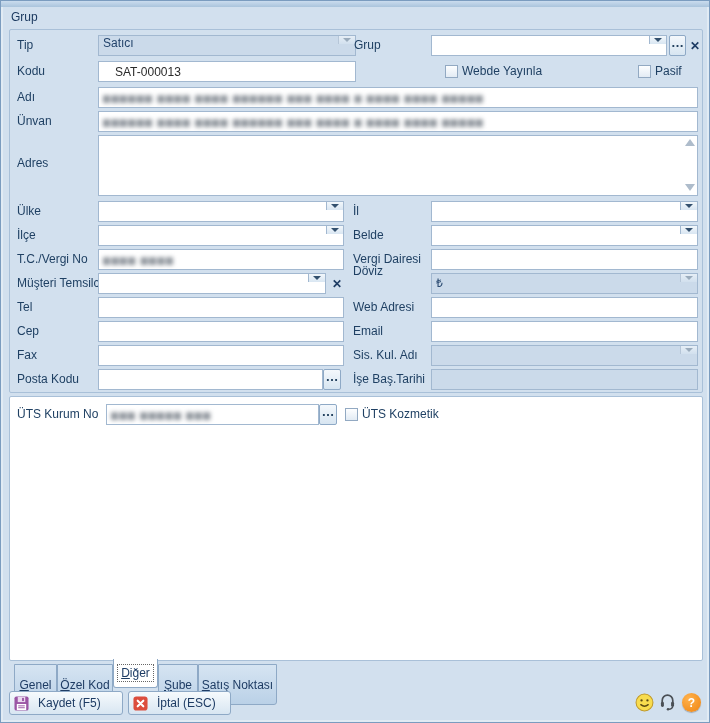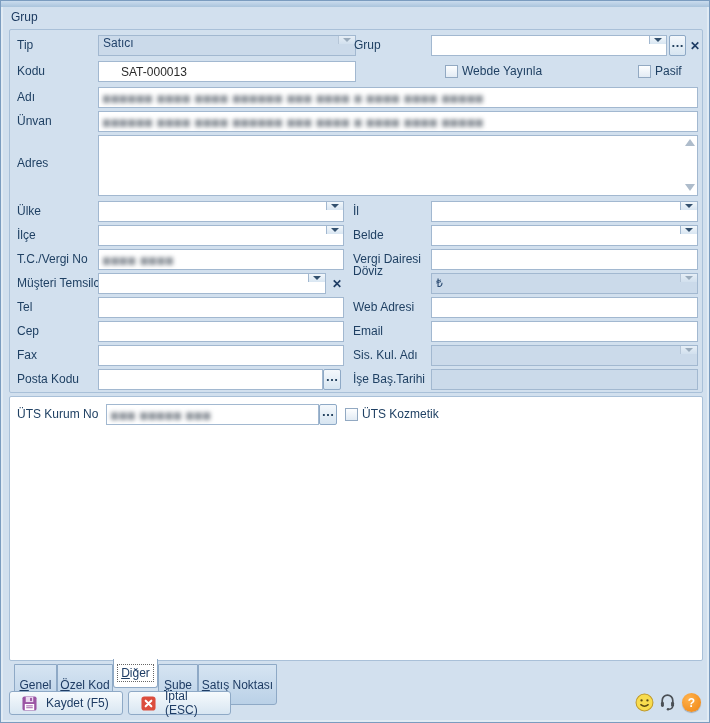--- a/index.html
+++ b/index.html
@@ -16,21 +16,21 @@
 
   .gb{position:absolute;border:1px solid #a9c0d8;border-radius:2px;box-sizing:border-box;}
   .gb1{left:8px;top:28px;width:694px;height:364px;}
   .gb2{left:8px;top:395px;width:694px;height:265px;background:#ffffff;}
 
   .lbl{position:absolute;height:21px;line-height:21px;white-space:nowrap;color:#1f4063;}
 
   .fld,.inp{position:absolute;height:21px;box-sizing:border-box;background:#fff;
     border:1px solid #a2b8d0;font-family:"Liberation Sans",sans-serif;font-size:12px;color:#2a2a2a;}
   .fld{display:flex;align-items:center;padding:0 4px;overflow:hidden;}
-  .inp{padding:0 22px;}
+  .inp{padding:0 16px;}
   .dis{background:#cbdaea;}
   input.dis{color:#44607c;}
 
   .combo{position:absolute;height:21px;box-sizing:border-box;background:#fff;
     border:1px solid #a2b8d0;display:flex;align-items:flex-start;overflow:hidden;}
   .combo .val{flex:1;display:flex;align-items:center;padding:0 4px;white-space:nowrap;overflow:hidden;color:#22436b;}
   .combo .arrow{width:16px;border-left:1px solid #a2b8d0;
     background:linear-gradient(#f2f7fb,#d9e6f2);display:flex;align-items:center;justify-content:center;}
   .combo .arrow::before{content:"";border:4px solid transparent;border-top:4px solid #33506e;transform:translateY(2px);}
   .combo.dis{background:#cbdaea;}
@@ -60,21 +60,21 @@
 
   .tab{position:absolute;top:663px;height:41px;box-sizing:border-box;border:1px solid #8ea9c6;
     border-radius:0 0 3px 3px;background:linear-gradient(#d6e4f2,#bad1e7);
     display:flex;align-items:center;justify-content:center;color:#1e3c64;cursor:pointer;}
   .tab .lab{display:block;padding:0 2px;}
   .tab .lab::first-letter{text-decoration:underline;}
   .tab.active{top:658px;height:29px;background:#fff;border-top:none;z-index:3;}
   .tab.active .lab{outline:1px dotted #666;outline-offset:1px;}
 
   .abtn{position:absolute;top:690px;height:24px;box-sizing:border-box;border:1px solid #8ea9c6;border-radius:3px;
-    background:linear-gradient(#f6fafd,#d8e6f2);display:flex;align-items:center;gap:9px;padding:0 12px;
+    background:linear-gradient(#f6fafd,#d8e6f2);display:flex;align-items:center;gap:9px;padding:0 4px;
     color:#1e3c64;cursor:pointer;font-size:12px;}
 
   .sicon{position:absolute;width:19px;height:19px;cursor:pointer;}
   .help{background:radial-gradient(circle at 35% 30%,#ffb24d,#ef8410);border-radius:50%;
     display:flex;align-items:center;justify-content:center;box-shadow:0 1px 1px rgba(0,0,0,.25);}
   .help::before{content:"?";color:#fff;font-weight:700;font-size:12px;}
 </style>
 </head>
 <body>
 

